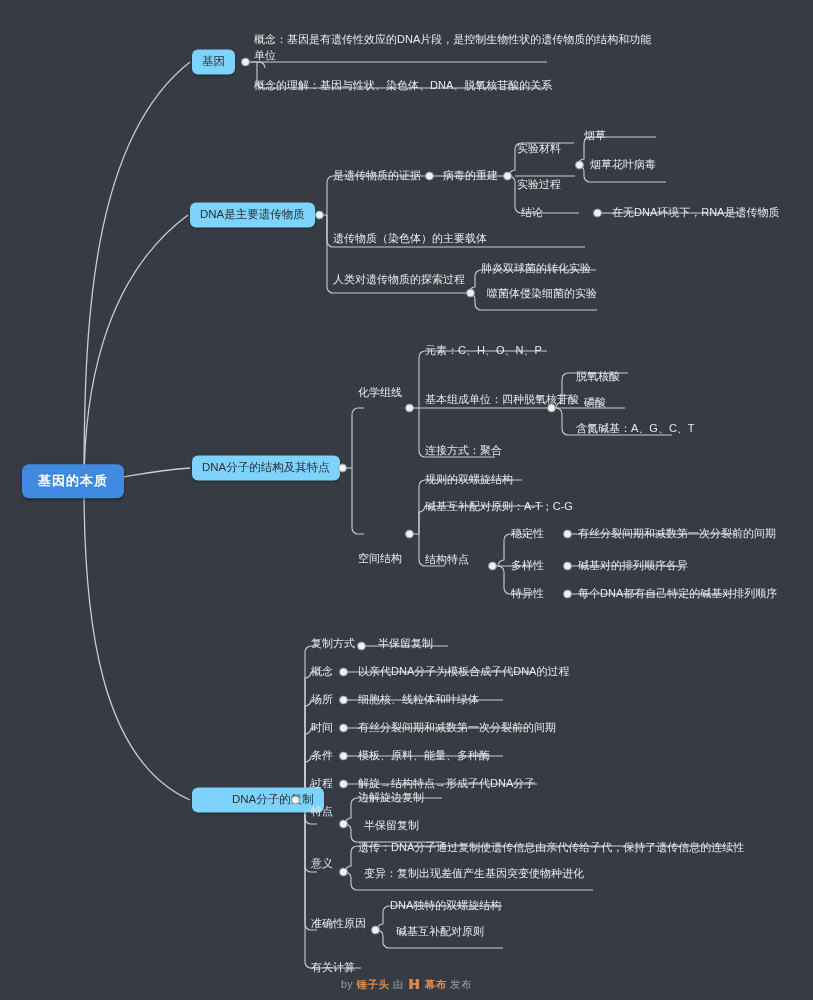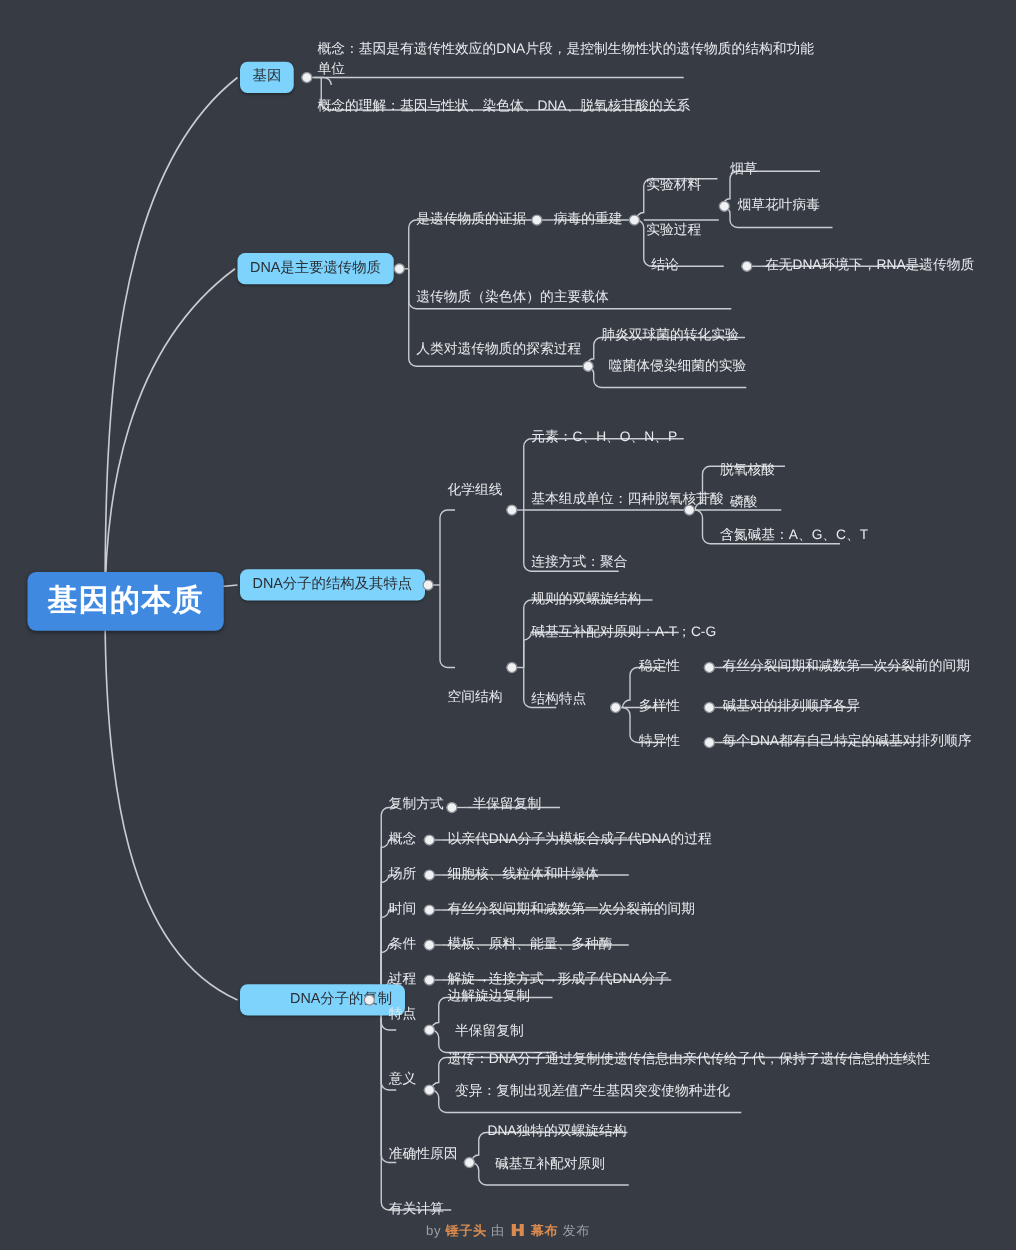--- a/index.html
+++ b/index.html
@@ -11,21 +11,21 @@
   #map{position:absolute;inset:0;width:813px;height:1000px;}
   svg.links{position:absolute;left:0;top:0;width:813px;height:1000px;pointer-events:none;}
   svg.links path{fill:none;stroke:#c9ccd1;stroke-width:1.1;}
   svg.links path.thick{stroke-width:1.3;}
 
   .node{position:absolute;box-sizing:border-box;white-space:nowrap;}
 
   
   .root{
     background:#3f8ae0;color:#ffffff;border-radius:7px;
-    font-size:24px;font-weight:bold;letter-spacing:1px;
+    font-size:13px;font-weight:bold;letter-spacing:1px;
     padding:9px 16px;line-height:1.2;
     box-shadow:0 1px 3px rgba(0,0,0,.35);
   }
   
   .lvl1{
     background:#7dd3fc;color:#2b2f36;border-radius:6px;
     font-size:11.5px;padding:6px 10px;line-height:1.15;
     box-shadow:0 1px 2px rgba(0,0,0,.3);
   }
   
@@ -233,21 +233,21 @@
   <div class="node txt" style="left:311px;top:720px;">时间</div>
   <div class="dot" style="left:339px;top:728px;transform:translate(0,-50%);"></div>
   <div class="node txt" style="left:358px;top:720px;">有丝分裂间期和减数第一次分裂前的间期</div>
 
   <div class="node txt" style="left:311px;top:748px;">条件</div>
   <div class="dot" style="left:339px;top:756px;transform:translate(0,-50%);"></div>
   <div class="node txt" style="left:358px;top:748px;">模板、原料、能量、多种酶</div>
 
   <div class="node txt" style="left:311px;top:776px;">过程</div>
   <div class="dot" style="left:339px;top:784px;transform:translate(0,-50%);"></div>
-  <div class="node txt" style="left:358px;top:776px;">解旋→连接方式→形成子代DNA分子</div>
+  <div class="node txt" style="left:358px;top:776px;">解旋→结构特点→形成子代DNA分子</div>
 
   <div class="node txt" style="left:311px;top:804px;">特点</div>
   <div class="dot" style="left:339px;top:824px;transform:translate(0,-50%);"></div>
   <div class="node txt" style="left:358px;top:790px;">边解旋边复制</div>
   <div class="node txt" style="left:364px;top:818px;">半保留复制</div>
 
   <div class="node txt" style="left:311px;top:856px;">意义</div>
   <div class="dot" style="left:339px;top:872px;transform:translate(0,-50%);"></div>
   <div class="node txt" style="left:358px;top:840px;">遗传：DNA分子通过复制使遗传信息由亲代传给子代，保持了遗传信息的连续性</div>
   <div class="node txt" style="left:364px;top:866px;">变异：复制出现差值产生基因突变使物种进化</div>

